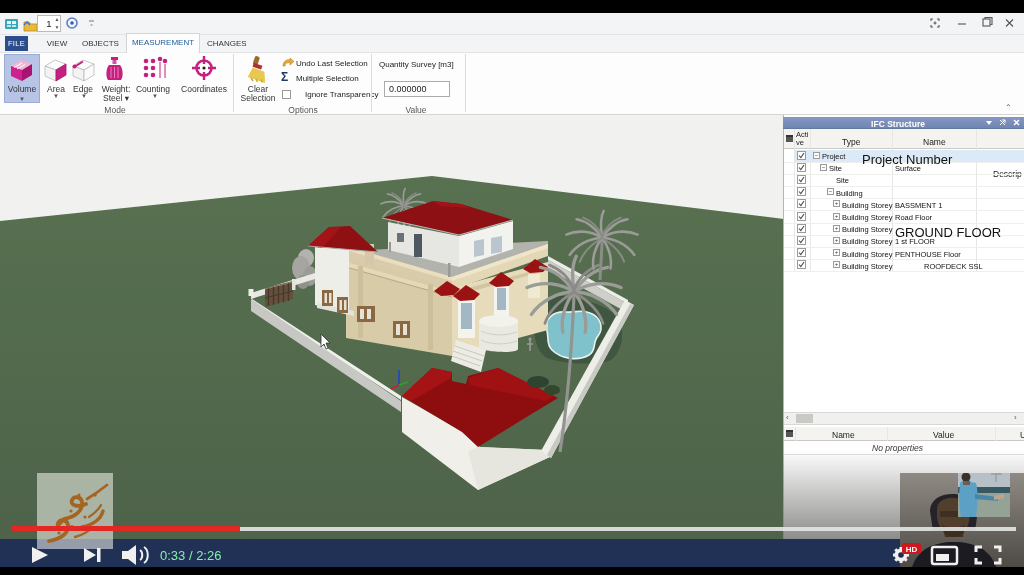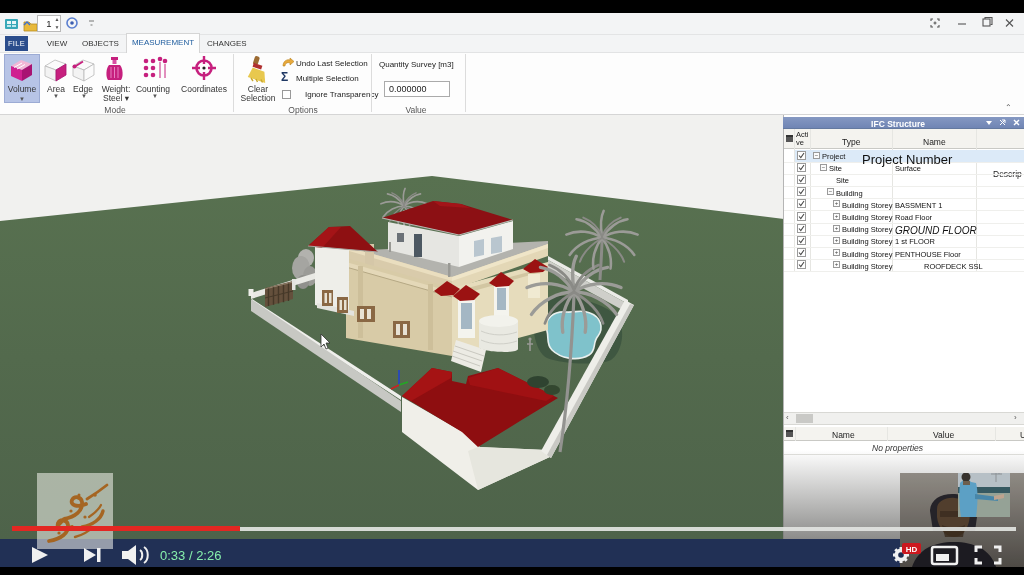--- a/index.html
+++ b/index.html
@@ -406,21 +406,21 @@
   <div class="abs exp" style="left:833px;top:212.5px;">+</div>
   <div class="abs ptext" style="left:842px;top:213.0px;font-size:7.5px;color:#111;">Building Storey</div>
   <div class="abs ptext" style="left:895px;top:213.0px;font-size:7.5px;color:#111;">Road Floor</div>
   <div class="abs" style="left:784px;top:234.7px;width:240px;height:1px;background:#efefec;"></div>
   <div class="abs cb" style="left:797px;top:223.7px;"></div>
   <svg class="abs" style="left:797px;top:223.7px" width="9" height="9">
         <path d="M2,4.5 L3.8,6.6 L7,2" stroke="#4a4a4a" stroke-width="1.1" fill="none"></path>
       </svg>
   <div class="abs exp" style="left:833px;top:224.7px;">+</div>
   <div class="abs ptext" style="left:842px;top:225.2px;font-size:7.5px;color:#111;">Building Storey</div>
-  <div class="abs ptext" style="left:895px;top:225.2px;font-size:10px;color:#111;font-style:italic;">GROUND FLOOR</div>
+  <div class="abs ptext" style="left:895px;top:225.2px;font-size:13px;color:#111;">GROUND FLOOR</div>
   <div class="abs" style="left:784px;top:246.89999999999998px;width:240px;height:1px;background:#efefec;"></div>
   <div class="abs cb" style="left:797px;top:235.89999999999998px;"></div>
   <svg class="abs" style="left:797px;top:235.89999999999998px" width="9" height="9">
         <path d="M2,4.5 L3.8,6.6 L7,2" stroke="#4a4a4a" stroke-width="1.1" fill="none"></path>
       </svg>
   <div class="abs exp" style="left:833px;top:236.89999999999998px;">+</div>
   <div class="abs ptext" style="left:842px;top:237.39999999999998px;font-size:7.5px;color:#111;">Building Storey</div>
   <div class="abs ptext" style="left:895px;top:237.39999999999998px;font-size:7.5px;color:#111;">1 st FLOOR</div>
   <div class="abs" style="left:784px;top:259.1px;width:240px;height:1px;background:#efefec;"></div>
   <div class="abs cb" style="left:797px;top:248.1px;"></div>

